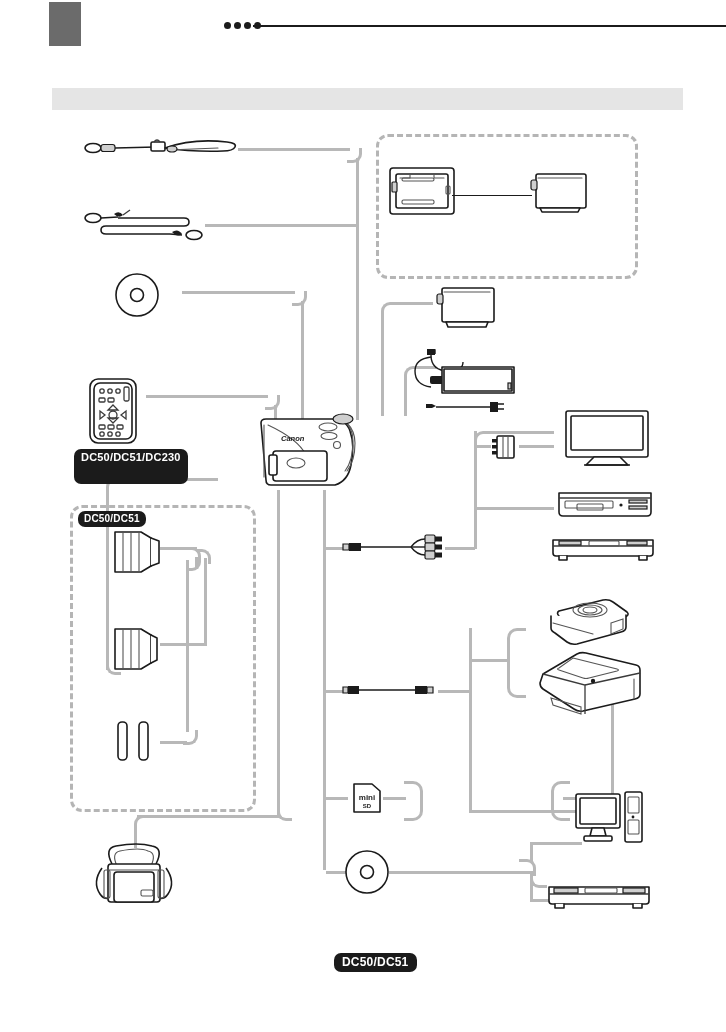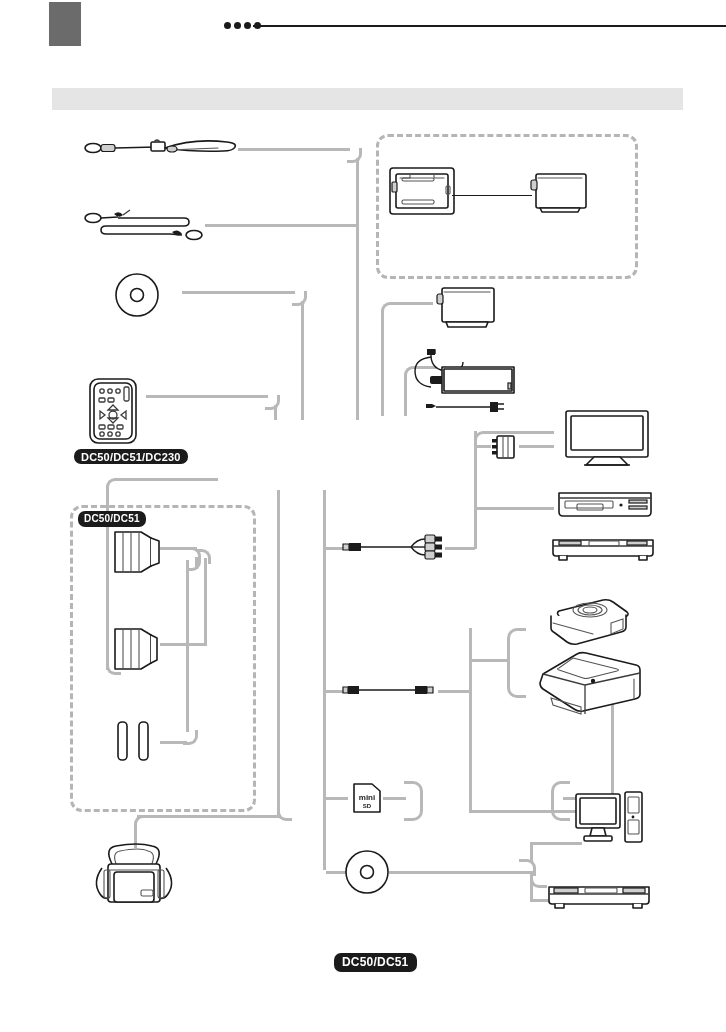--- a/index.html
+++ b/index.html
@@ -15,21 +15,21 @@
   .hdr-dots{position:absolute;left:224px;top:22px;display:flex;gap:3px;align-items:center;}
   .hdr-dots i{width:7px;height:7px;border-radius:50%;background:#1b1b1b;display:block;}
   .hdr-rule{position:absolute;left:253px;top:25px;width:473px;height:2px;background:#1b1b1b;}
   .band{position:absolute;left:52px;top:88px;width:631px;height:22px;background:#e5e5e5;}
 
   
   .tagchip{
     display:inline-block;background:#1b1b1b;color:#fff;border-radius:7px;
     font-weight:bold;letter-spacing:.2px;white-space:nowrap;
   }
-  .tag-remote{position:absolute;left:74px;top:449px;font-size:11px;padding:2px 7px 1px;}
+  .tag-remote{position:absolute;left:74px;top:449px;font-size:11px;padding:2px 7px 21px;}
   .tag-lensbox{position:absolute;left:78px;top:511px;font-size:10px;padding:2px 6px 3px;}
   .tag-bottom{position:absolute;left:334px;top:953px;font-size:12px;padding:2px 8px 3px;}
 
   
   .ln{position:absolute;background:#b8b8b8;}
   .lh{height:3px;}
   .lv{width:3px;}
   .corner{position:absolute;border:3px solid #b8b8b8;background:transparent;}
   .c-br{border-top:none;border-left:none;border-bottom-right-radius:9px;}
   .c-bl{border-top:none;border-right:none;border-bottom-left-radius:9px;}
@@ -267,20 +267,37 @@
   </div>
   <div class="art" style="left:424px;top:400px;">
     <svg width="84" height="14" viewBox="0 0 84 14">
       <path d="M12 7 L66 7" class="wire"></path>
       <path d="M2 4 l6 0 l4 2 l-4 2 l-6 0z" class="fillk"></path>
       <path d="M66 2 l8 0 l0 10 l-8 0z" class="fillk"></path>
       <path d="M74 4 l6 0 M74 9 l6 0" class="wire" stroke-width="1.6"></path>
     </svg>
   </div>
 
+  <div class="art" style="left:251px;top:413px;">
+    <svg width="110" height="78" viewBox="0 0 110 78">
+      <path d="M10 10 q0 -4 5 -4 l66 0 q14 0 18 12 q5 14 1 34 q-3 16 -16 20 l-64 0 q-5 0 -5 -5z" class="stroke"></path>
+      <path d="M13 12 l0 52" class="thin"></path>
+      <path d="M17 12 q30 14 38 30 q4 10 2 22" class="thin"></path>
+      <rect x="22" y="38" width="54" height="30" rx="3" class="stroke"></rect>
+      <rect x="18" y="42" width="8" height="20" rx="2" class="stroke"></rect>
+      <ellipse cx="45" cy="50" rx="9" ry="5" class="thin" fill="#fff"></ellipse>
+      <ellipse cx="77" cy="14" rx="9" ry="4" class="thin" fill="#fff"></ellipse>
+      <ellipse cx="78" cy="23" rx="8" ry="3.5" class="thin" fill="#fff"></ellipse>
+      <circle cx="86" cy="32" r="3.5" class="thin" fill="#fff"></circle>
+      <path d="M92 8 q10 6 10 20 q0 20 -8 30" class="thin"></path>
+      <path d="M96 10 q8 8 8 20 q0 18 -8 28" class="thin"></path>
+      <ellipse cx="92" cy="6" rx="10" ry="5" class="fillg"></ellipse>
+      <text x="30" y="28" class="lbl" font-size="7.5" font-weight="bold" fill="#1b1b1b" font-style="italic">Canon</text>
+    </svg>
+  </div>
 
   <span class="tagchip tag-lensbox">DC50/DC51</span>
 
   <div class="art" style="left:111px;top:528px;">
     <svg width="52" height="48" viewBox="0 0 52 48">
       <path d="M4 4 l26 0 l10 6 l0 28 l-10 6 l-26 0z" class="stroke" stroke-width="2.2"></path>
       <path d="M12 4 l0 40 M20 4 l0 40 M28 5 l0 38" class="thin"></path>
       <path d="M40 10 l8 3 l0 22 l-8 3" class="stroke" stroke-width="2.2"></path>
     </svg>
   </div>

